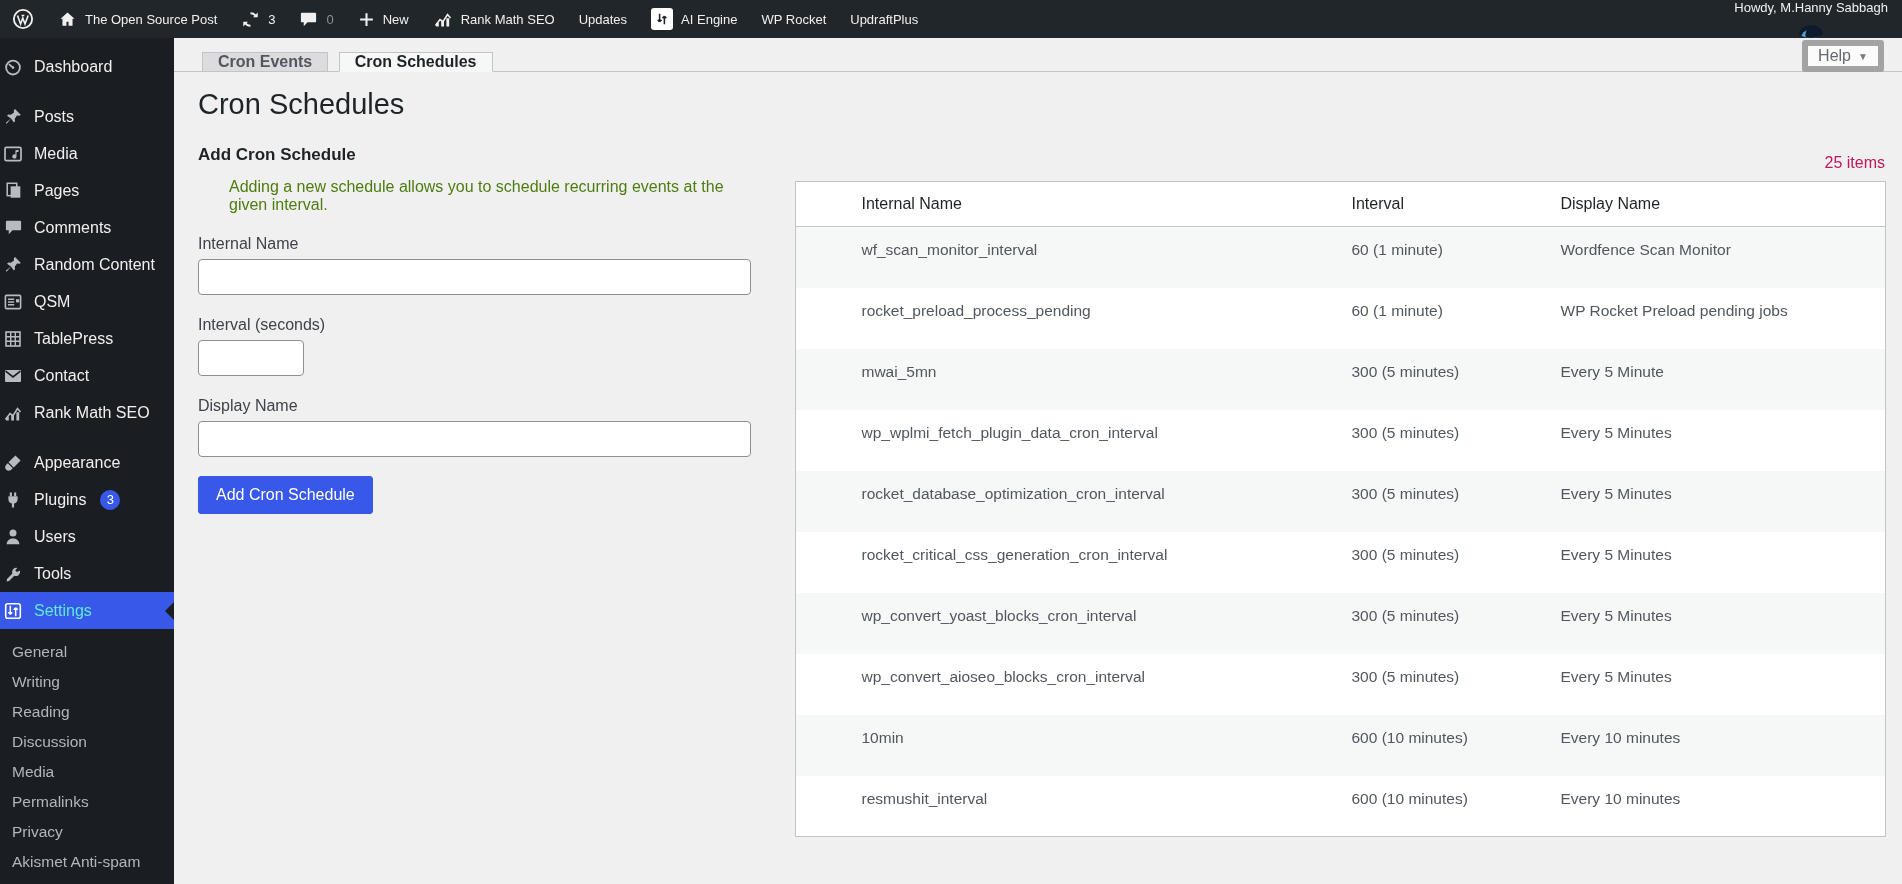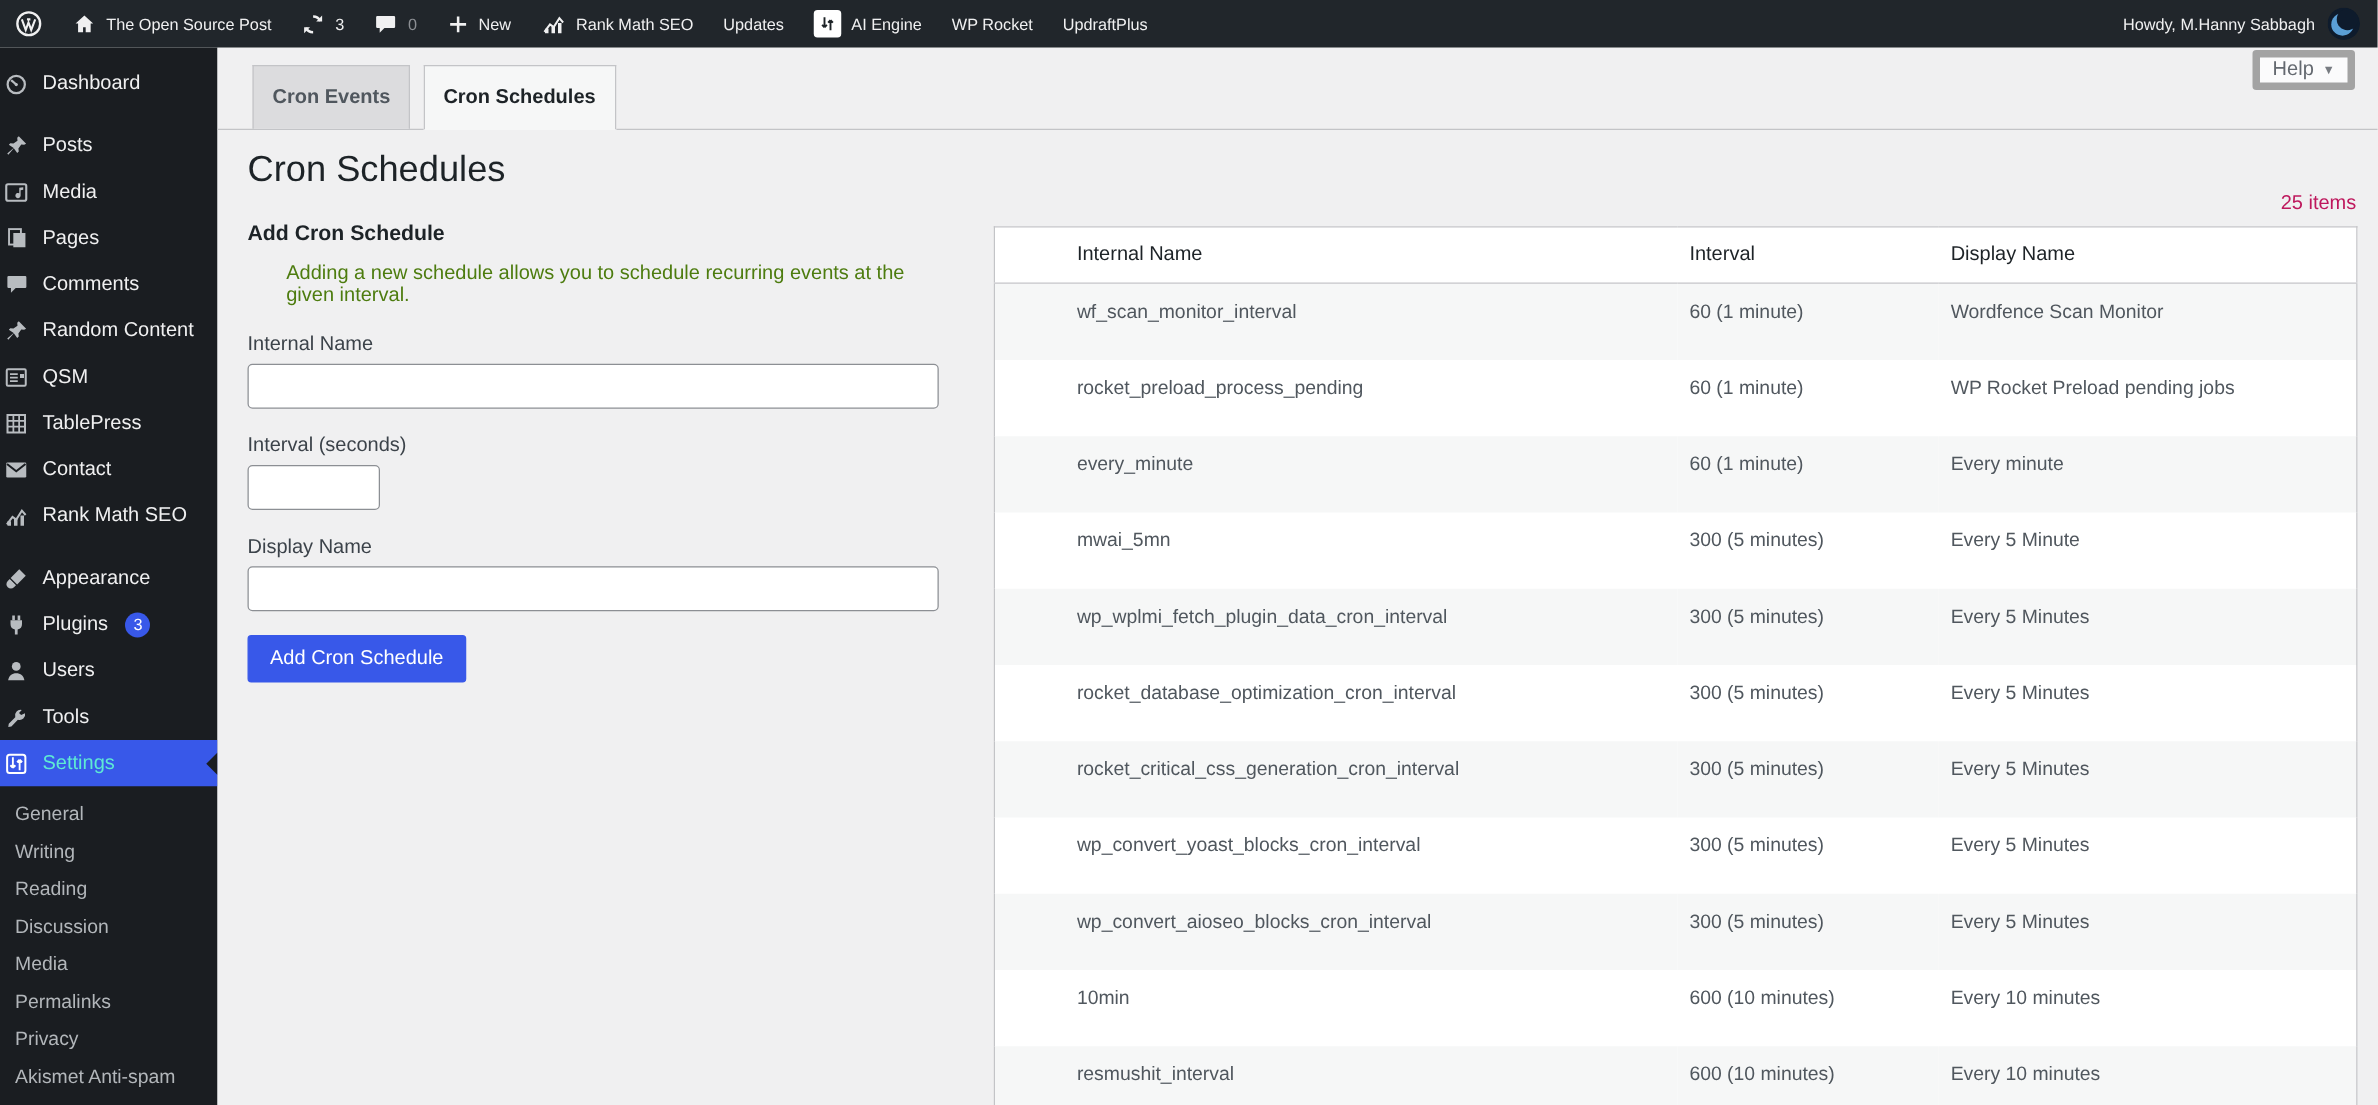--- a/index.html
+++ b/index.html
@@ -7,21 +7,21 @@
     font-family:"Liberation Sans","DejaVu Sans",sans-serif; }
 
   
   #adminbar { position:absolute; top:0; left:0; width:1902px; height:38px;
     background:#21262b; color:#f0f0f1; display:flex; align-items:center; z-index:50;
     font-size:13px; }
   .ab-item { display:flex; align-items:center; gap:8px; padding:0 12px; height:38px; cursor:pointer; }
   .ab-item svg { display:block; }
   .ab-label.muted { color:#8c8f94; }
   .ab-spacer { flex:1; }
-  .ab-right { display:flex; align-items:center; gap:10px; padding:0 14px; height:38px; cursor:pointer; }
+  .ab-right { display:flex; align-items:center; gap:10px; padding:0 14px; height:38px; cursor:pointer;flex-direction:column; }
   .ai-box { width:22px; height:22px; background:#fff; border-radius:3px; display:flex;
     align-items:center; justify-content:center; }
   .avatar { width:26px; height:26px; border-radius:50%; overflow:hidden; display:block; }
 
   
   #sidebar { position:absolute; top:38px; left:0; width:174px; height:846px;
     background:#1a1d21; color:#f0f0f1; padding-top:10px; }
   .menu-item { position:relative; display:flex; align-items:center; gap:10px;
     padding:8px 8px 8px 2px; height:37px; font-size:16px; color:#f0f0f1; cursor:pointer; }
   .menu-item .mi-icon { width:22px; height:22px; display:flex; align-items:center;
@@ -39,21 +39,21 @@
 
   
   #content { position:absolute; top:38px; left:174px; width:1728px; height:846px;
     background:#f0f0f1; }
   #help-btn { position:absolute; top:2px; right:18px; width:82px; height:32px; background:#fbfbfc;
     border:6px solid #a3a3a3; border-radius:3px; color:#646970; font-size:16px;
     display:flex; align-items:center; justify-content:center; gap:7px; cursor:pointer; }
   #help-btn .caret { font-size:10px; color:#787c82; }
 
   .nav-tab-wrapper { margin-top:14px; padding-left:28px; border-bottom:1px solid #c3c4c7; }
-  .nav-tab { display:inline-block; padding:16px 15px; font-size:16px; font-weight:bold;
+  .nav-tab { display:inline-block; padding:0 15px; font-size:16px; font-weight:bold;
     border:1px solid #c3c4c7; border-bottom:none; background:#dcdcde; color:#50575e;
     margin-right:6px; margin-bottom:-1px; cursor:pointer; }
   .nav-tab.active { background:#f6f7f7; color:#1d2327; border-bottom:1px solid #f6f7f7; }
 
   h1.page-title { margin:16px 0 0 24px; font-size:29px; font-weight:400; color:#1d2327; }
 
   .form-col { margin:24px 0 0 24px; width:553px; }
   .form-col h2 { font-size:17px; font-weight:bold; color:#1d2327; }
   .form-col p.desc { margin-top:13px; font-size:16px; color:#4d7c0f;margin-left:31px; }
   .field-label { display:block; margin-top:21px; margin-bottom:6px; font-size:16px; color:#3c434a; }
@@ -365,26 +365,20 @@
             <td>Wordfence Scan Monitor</td>
           </tr>
           <tr>
             <td></td>
             <td>rocket_preload_process_pending</td>
             <td>60 (1 minute)</td>
             <td>WP Rocket Preload pending jobs</td>
           </tr>
           <tr>
             <td></td>
-            <td>every_minute</td>
-            <td>60 (1 minute)</td>
-            <td>Every minute</td>
-          </tr>
-          <tr>
-            <td></td>
             <td>mwai_5mn</td>
             <td>300 (5 minutes)</td>
             <td>Every 5 Minute</td>
           </tr>
           <tr>
             <td></td>
             <td>wp_wplmi_fetch_plugin_data_cron_interval</td>
             <td>300 (5 minutes)</td>
             <td>Every 5 Minutes</td>
           </tr>

